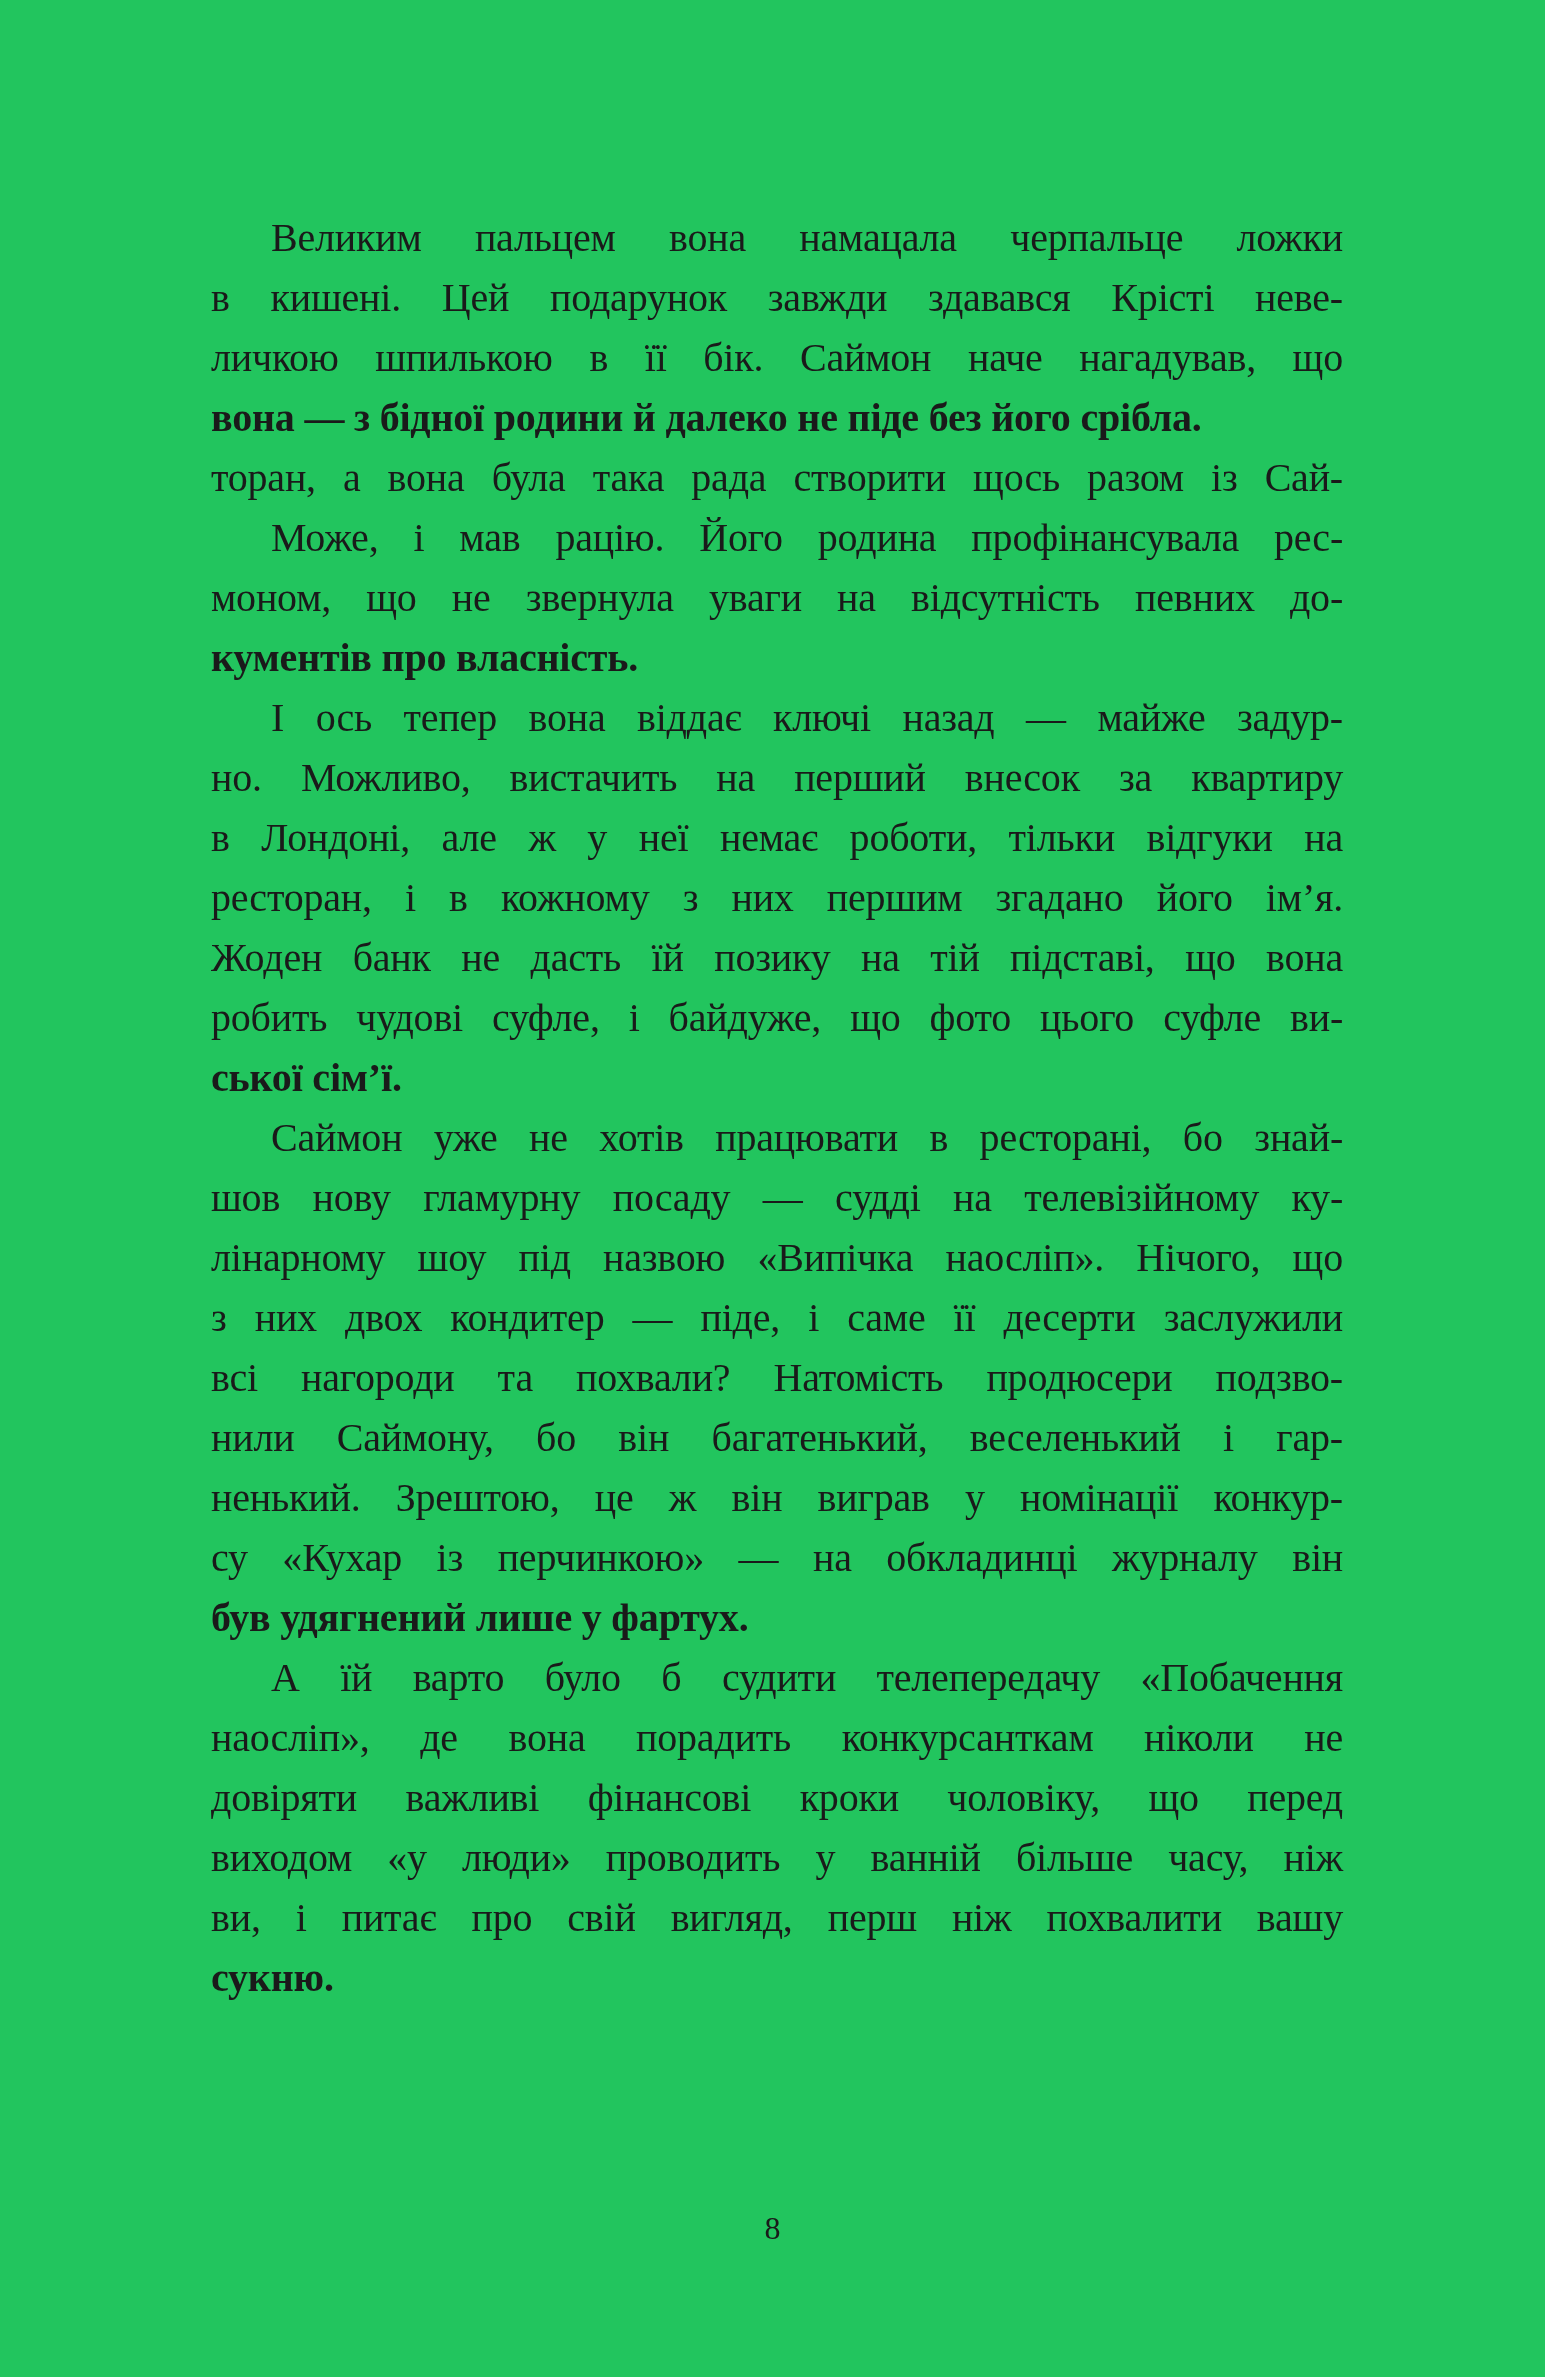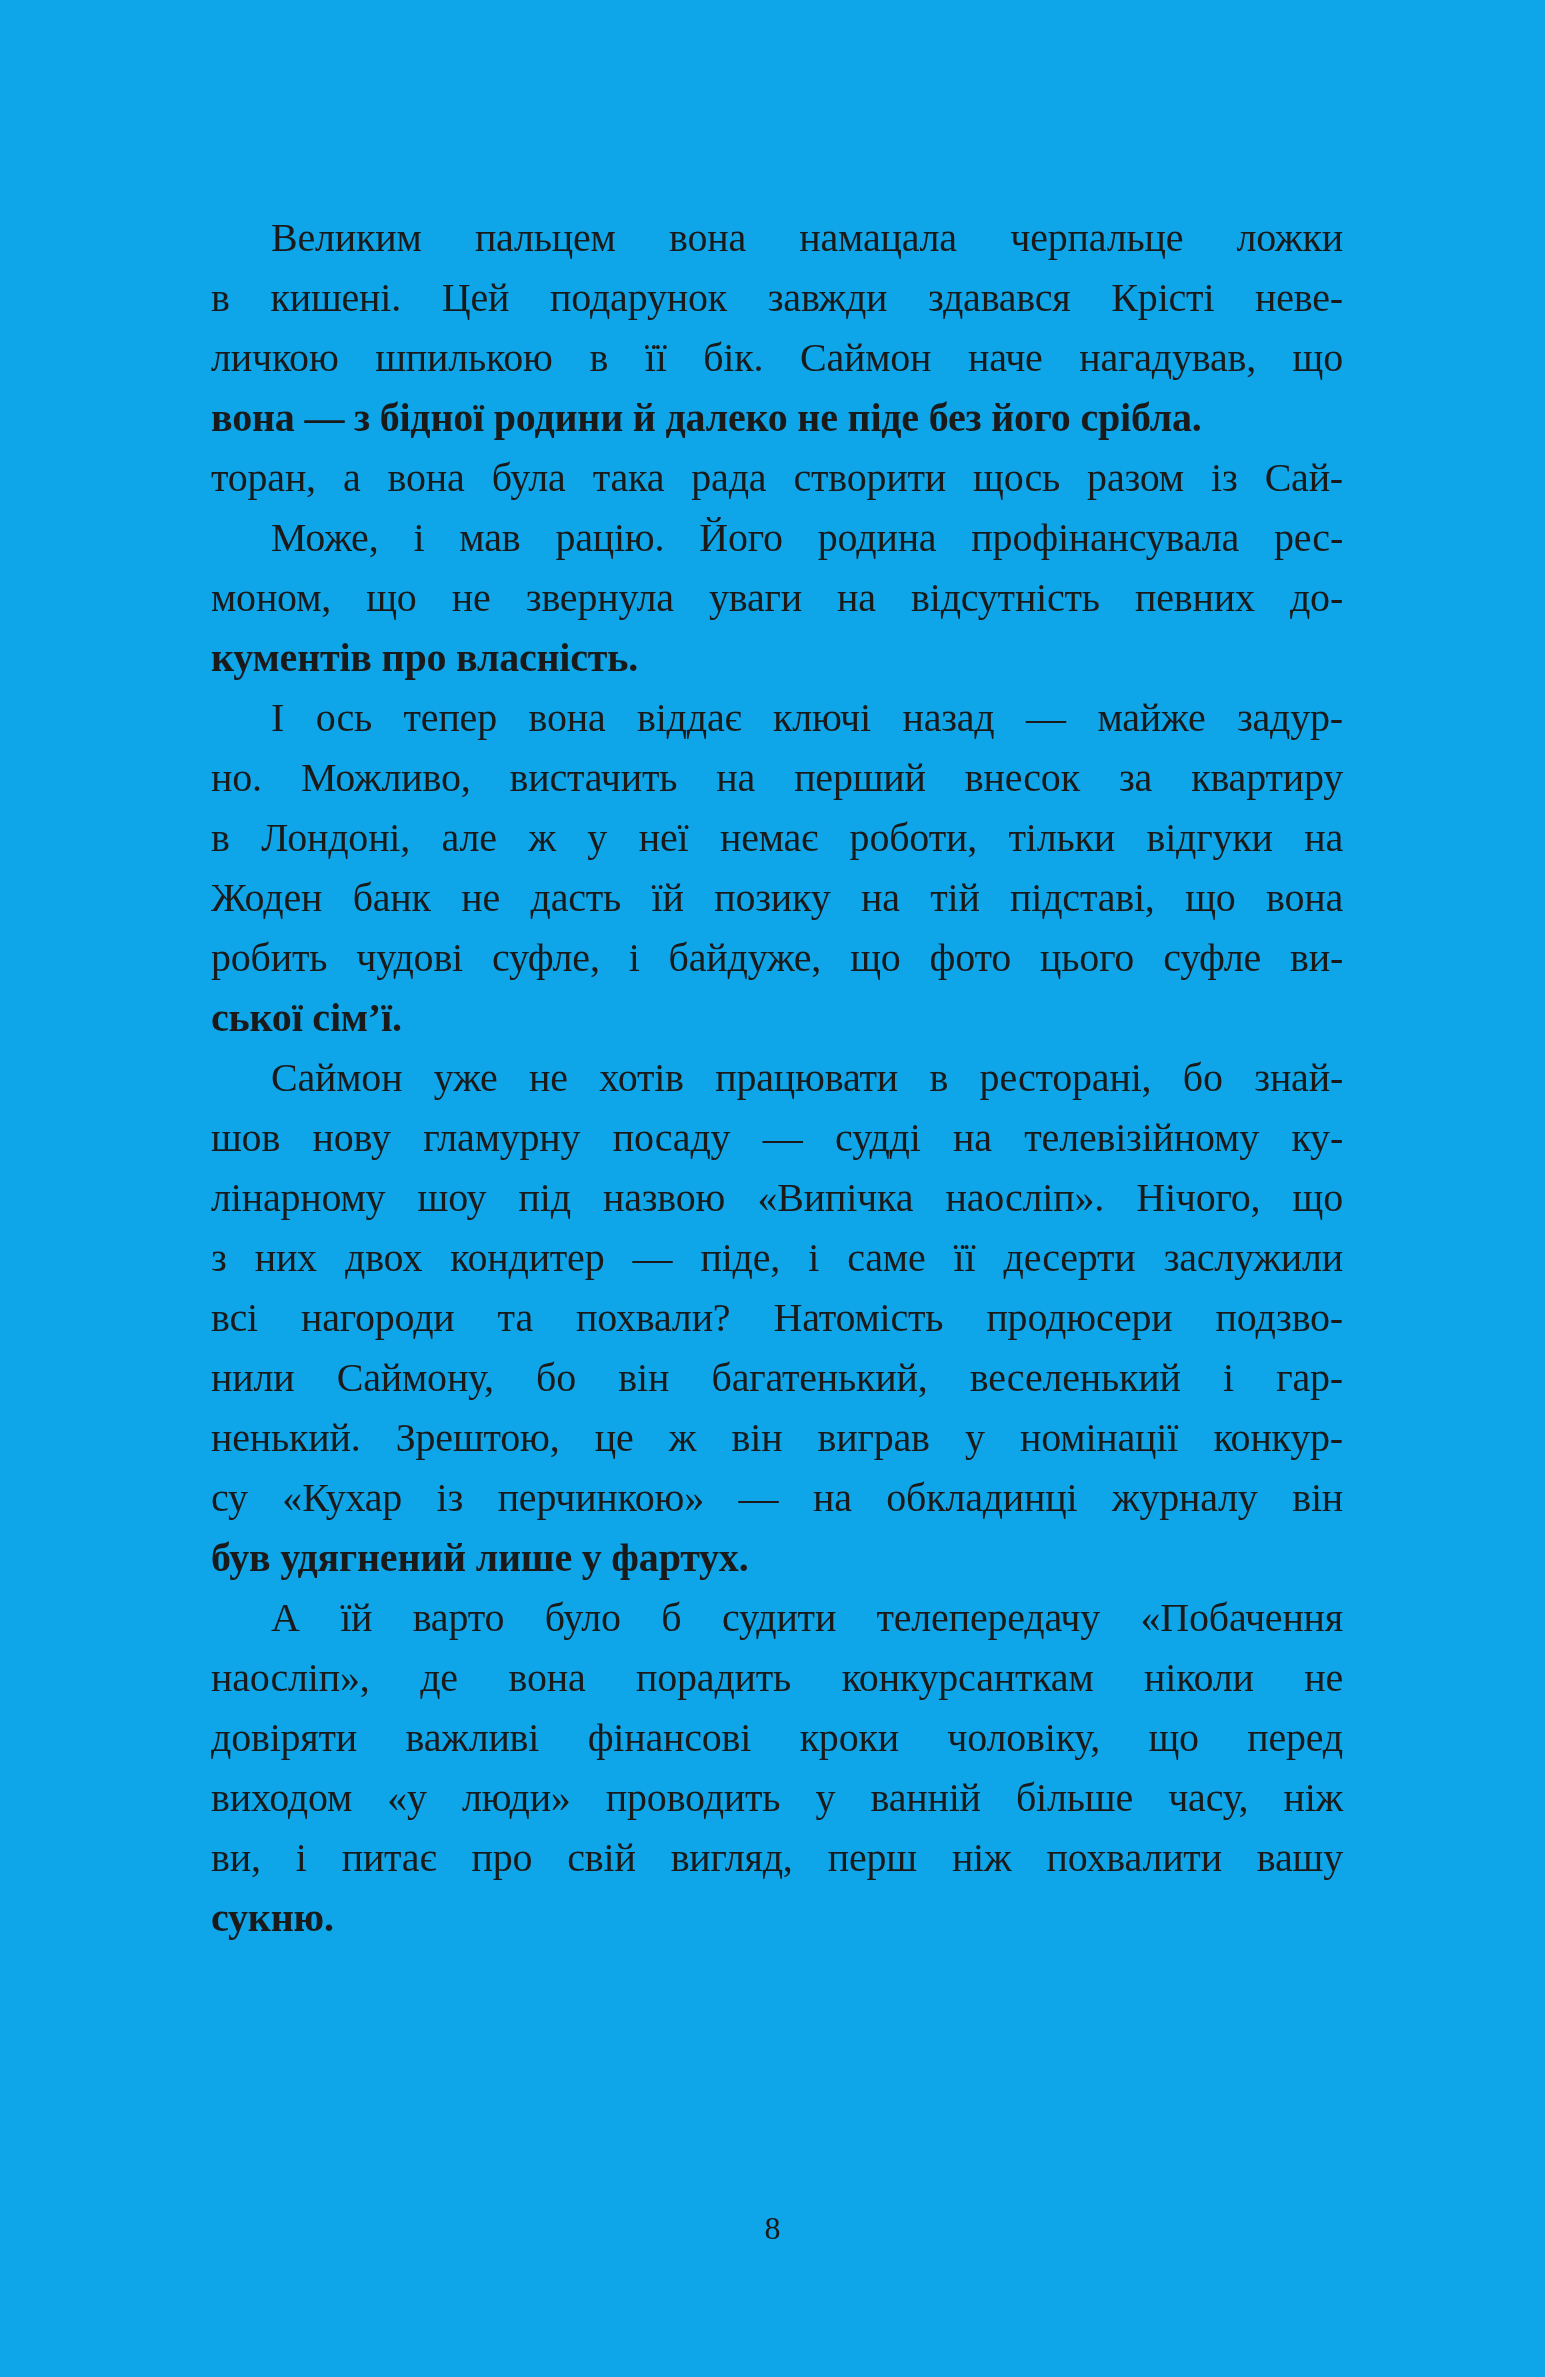--- a/index.html
+++ b/index.html
@@ -14,21 +14,21 @@
       overflow: hidden;
       color: #1a1a1a;
       font-family: "Liberation Serif", "DejaVu Serif", serif;
     }
     .page {
       position: absolute;
       left: 0;
       top: 0;
       width: 1545px;
       height: 2377px;
-      background: #0ea5e9;
+      background: #22c55e;
     }
     .text-block {
       position: absolute;
       left: 211px;
       top: 208px;
       width: 1132px;
     }
     .para {
       margin: 0;
     }
@@ -79,20 +79,21 @@
       <span class="line">торан, а вона була така рада створити щось разом із Сай-</span>
       <span class="line first">Може, і мав рацію. Його родина профінансувала рес-</span>
       <span class="line">моном, що не звернула уваги на відсутність певних до-</span>
       <span class="line last">кументів про власність.</span>
     </div>
 
     <div class="para">
       <span class="line first">І ось тепер вона віддає ключі назад — майже задур-</span>
       <span class="line">но. Можливо, вистачить на перший внесок за квартиру</span>
       <span class="line">в Лондоні, але ж у неї немає роботи, тільки відгуки на</span>
+      <span class="line">ресторан, і в кожному з них першим згадано його ім’я.</span>
       <span class="line">Жоден банк не дасть їй позику на тій підставі, що вона</span>
       <span class="line">робить чудові суфле, і байдуже, що фото цього суфле ви-</span>
       <span class="line last">ської сім’ї.</span>
     </div>
 
     <div class="para">
       <span class="line first">Саймон уже не хотів працювати в ресторані, бо знай-</span>
       <span class="line">шов нову гламурну посаду — судді на телевізійному ку-</span>
       <span class="line">лінарному шоу під назвою «Випічка наосліп». Нічого, що</span>
       <span class="line">з них двох кондитер — піде, і саме її десерти заслужили</span>

